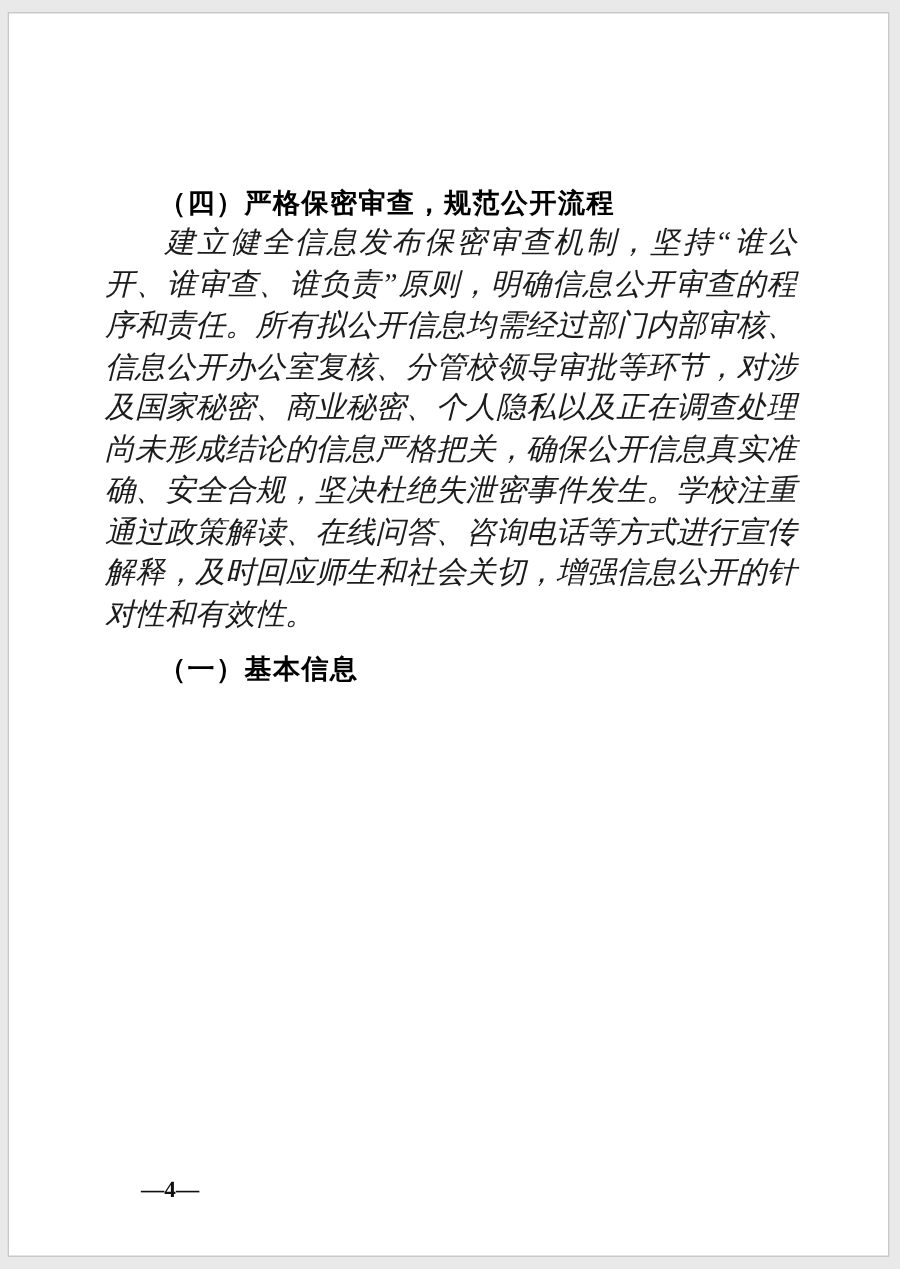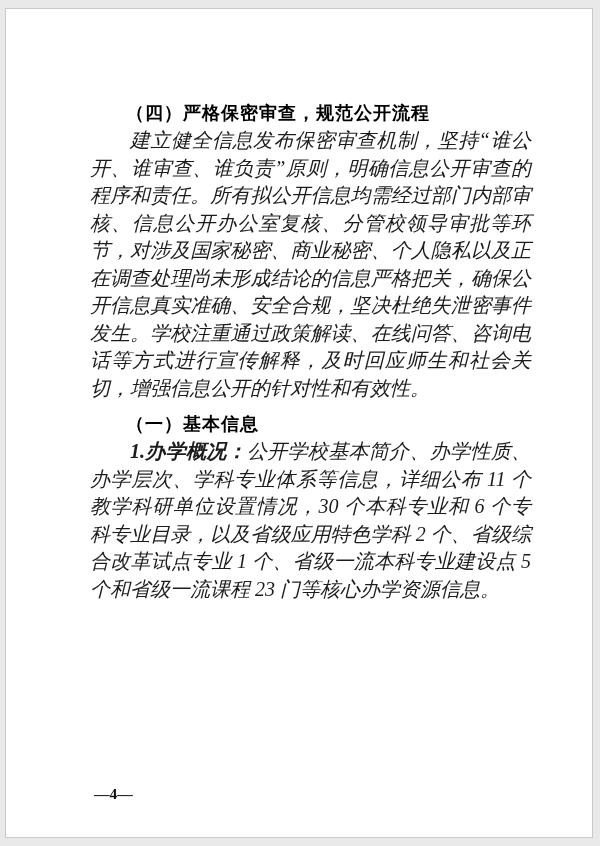--- a/index.html
+++ b/index.html
@@ -23,23 +23,22 @@
     width: 588px;
     height: 830px;
     background: #ffffff;
     border: 1px solid #c9c9c9;
     box-sizing: border-box;
   }
   .content {
     position: absolute;
     left: 64px;
     right: 61px;
-    top: 91px;
+    top: 113px;
     color: #1c1c1c;
-    margin-left: 20px;
   }
   .h-kai {
     font-size: 18px;
     font-weight: bold;
     line-height: 27px;
     margin: 0;
     padding-left: 2em;
     color: #000;
     letter-spacing: 1px;
   }
@@ -88,21 +87,20 @@
     <div class="content">
 
       <h3 class="h-kai">（四）严格保密审查，规范公开流程</h3>
 
       <p class="body-para mt-para-1">建立健全信息发布保密审查机制，坚持“谁公开、谁审查、谁负责”原则，明确信息公开审查的程序和责任。所有拟公开信息均需经过部门内部审核、信息公开办公室复核、分管校领导审批等环节，对涉及国家秘密、商业秘密、个人隐私以及正在调查处理尚未形成结论的信息严格把关，确保公开信息真实准确、安全合规，坚决杜绝失泄密事件发生。学校注重通过政策解读、在线问答、咨询电话等方式进行宣传解释，及时回应师生和社会关切，增强信息公开的针对性和有效性。</p>
 
 
 
       <h3 class="h-kai mt-head-3">（一）基本信息</h3>
 
-      <p class="body-para mt-para-3"><span class="run-bold">1.办学概况：</span><span>公开学校基本简介、办学性质、办学层次、学科专业体系等信息，详细公布 11 个教学科研单位设置情况，30 个本科专业和 6 个专科专业目录，以及省级应用特色学科 2 个、省级综合改革试点专业 1 个、省级一流本科专业建设点 5 个和省级一流课程 23 门等核心办学资源信息。</span></p>
 
 
     </div>
 
     <div class="page-number">—4—</div>
 
   </div>
 </div>
 
 </body></html>

